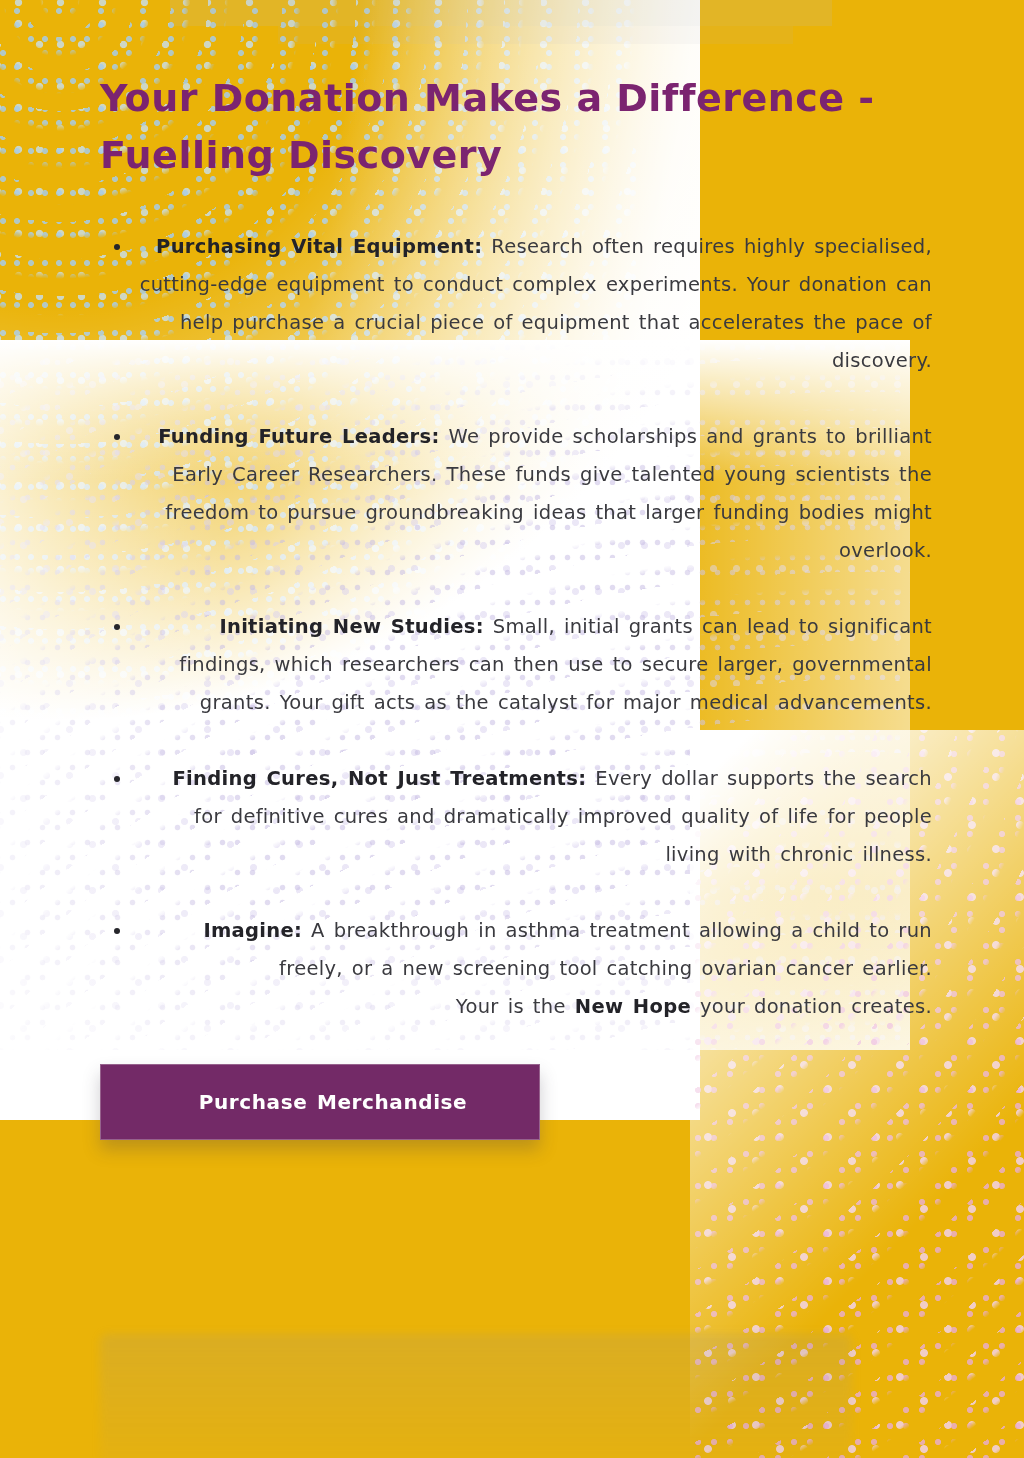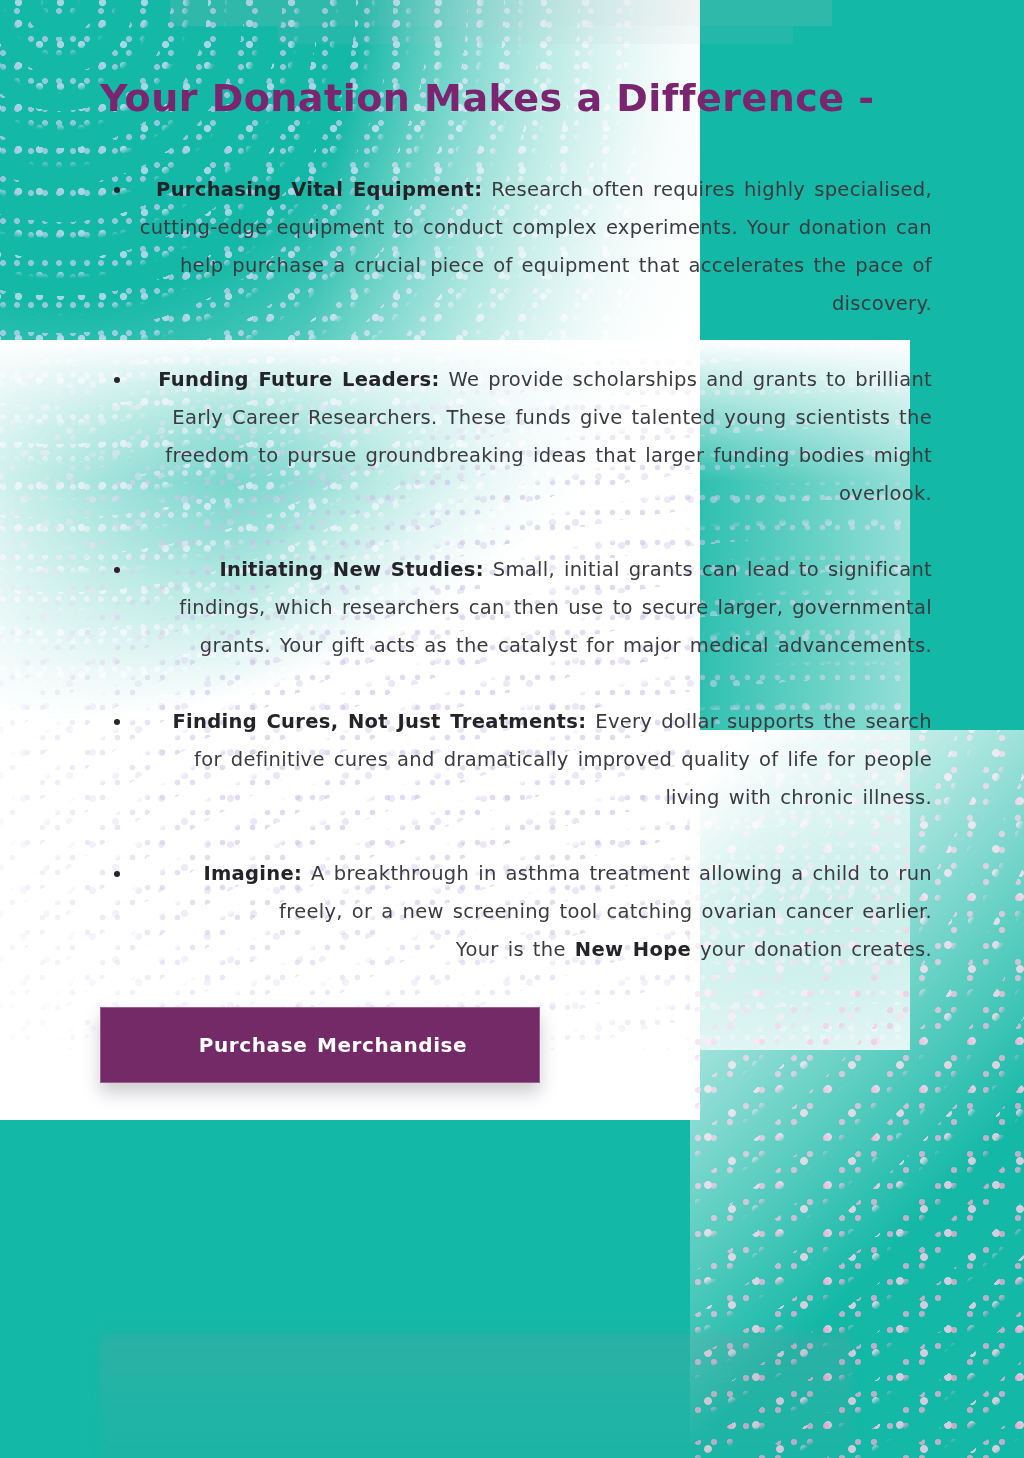--- a/index.html
+++ b/index.html
@@ -1,19 +1,19 @@
 <!DOCTYPE html>
 <html><head>
 <meta charset="utf-8">
 <style>
   html,body { margin:0; padding:0; background:#ffffff; }
   #page {
     position:relative;
     width:1024px; height:1458px;
-    background:#14b8a6;
+    background:#eab308;
     overflow:hidden;
     font-family:"DejaVu Sans", sans-serif;
   }
 
   
   .halftone, .fadeover, .band { position:absolute; pointer-events:none; z-index:0; }
 
   #dots-blue {
     left:-60px; top:-80px; width:700px; height:1110px;
     background-image:
@@ -134,20 +134,21 @@
   <div class="halftone" id="dots-pink"></div>
   <div class="fadeover" id="fade-pink"></div>
   <div class="band" id="top-band"></div>
   <div class="band" id="top-band-2"></div>
   <div class="band" id="bottom-block"></div>
 
   <div id="content">
 
     <h1>
       <div>Your Donation Makes a Difference -</div>
+      <div>Fuelling Discovery</div>
     </h1>
 
 
 
     <ul id="benefits" class="body-text">
         <li><span class="seg bold">Purchasing Vital Equipment:</span><span class="seg"> Research often requires highly specialised, cutting-edge equipment to conduct complex experiments. Your donation can help purchase a crucial piece of equipment that accelerates the pace of discovery.</span></li>
         <li><span class="seg bold">Funding Future Leaders:</span><span class="seg"> We provide scholarships and grants to brilliant Early Career Researchers. These funds give talented young scientists the freedom to pursue groundbreaking ideas that larger funding bodies might overlook.</span></li>
         <li><span class="seg bold">Initiating New Studies:</span><span class="seg"> Small, initial grants can lead to significant findings, which researchers can then use to secure larger, governmental grants. Your gift acts as the catalyst for major medical advancements.</span></li>
         <li><span class="seg bold">Finding Cures, Not Just Treatments:</span><span class="seg"> Every dollar supports the search for definitive cures and dramatically improved quality of life for people living with chronic illness.</span></li>
         <li><span class="seg bold">Imagine:</span><span class="seg"> A breakthrough in asthma treatment allowing a child to run freely, or a new screening tool catching ovarian cancer earlier.</span><br><span class="seg">Your is the </span><span class="seg bold">New Hope</span><span class="seg"> your donation creates.</span></li>

